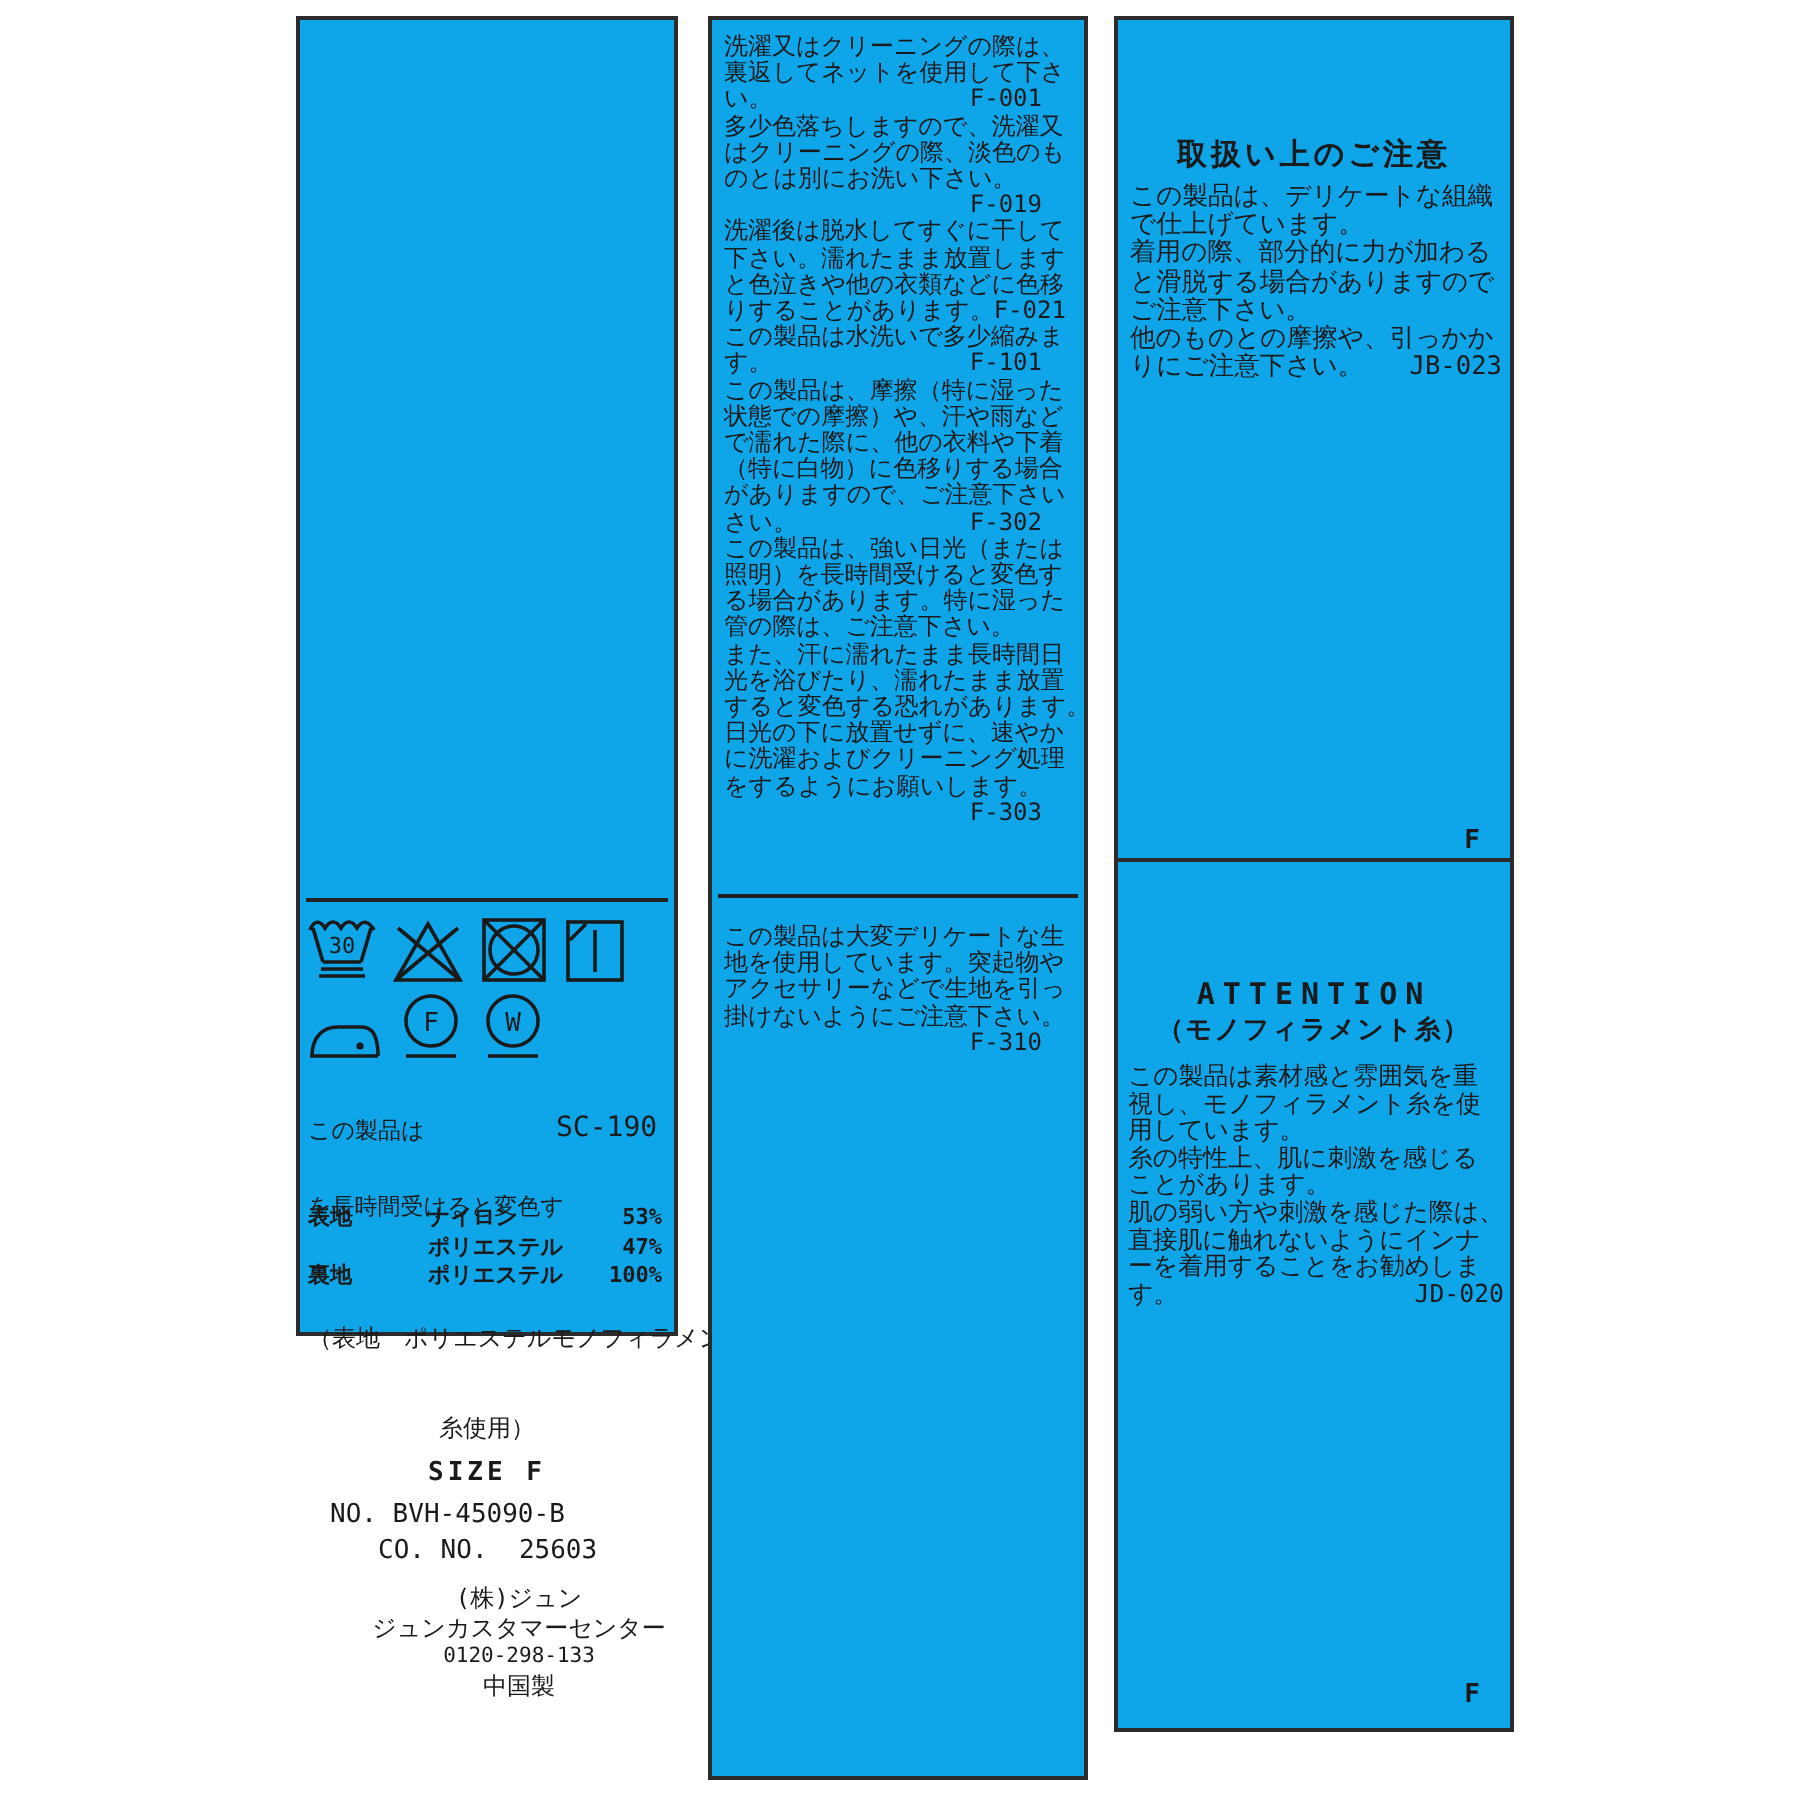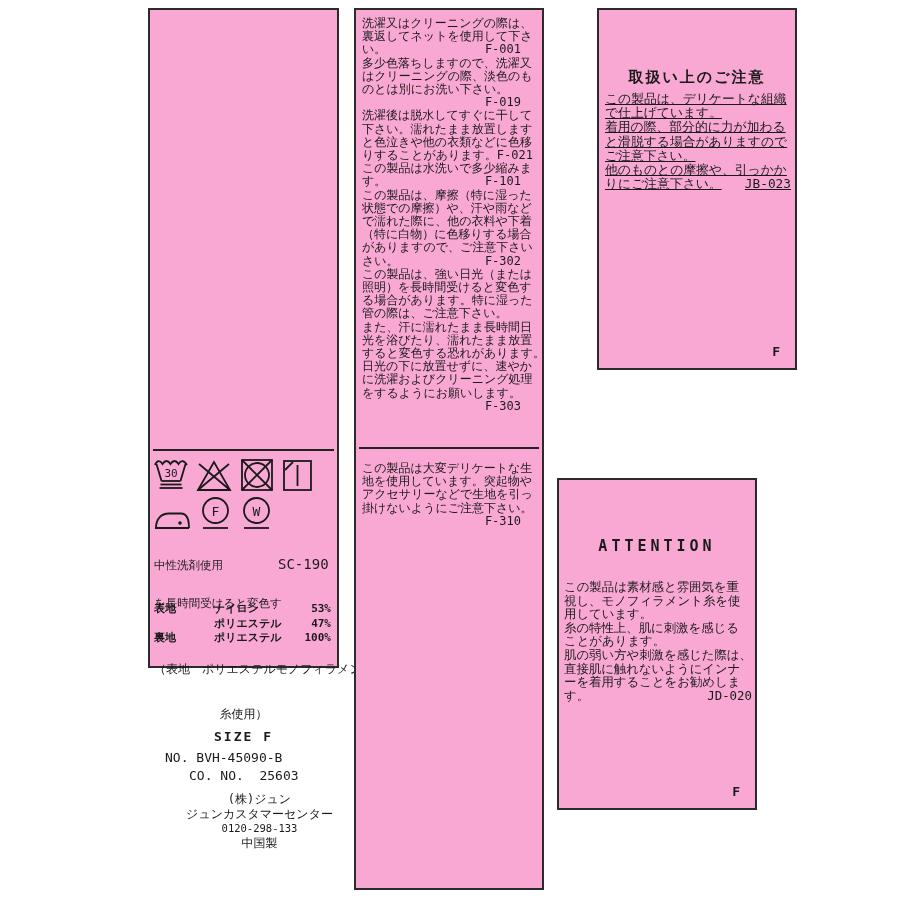--- a/index.html
+++ b/index.html
@@ -1,36 +1,36 @@
 <!DOCTYPE html>
 <html><head>
 <meta charset="utf-8">
 <style>
   html,body{margin:0;padding:0;background:#fff;}
   .canvas{position:relative;width:900px;height:900px;background:#ffffff;
           font-family:"DejaVu Sans Mono","DejaVu Sans",sans-serif;color:#1a1a1a;}
-  .panel{position:absolute;background:#f9a8d4;border:2px solid #2b2b2b;box-sizing:border-box;}
+  .panel{position:absolute;background:#0ea5e9;border:2px solid #2b2b2b;box-sizing:border-box;}
   #left-panel{left:148px;top:8px;width:191px;height:660px;}
   #middle-panel{left:354px;top:8px;width:190px;height:882px;}
-  #right-top-panel{left:557px;top:8px;width:200px;height:362px;margin-left:40px;}
-  #right-bottom-panel{left:557px;top:478px;width:200px;height:332px;}
+  #right-top-panel{left:557px;top:8px;width:200px;height:431px;}
+  #right-bottom-panel{left:557px;top:429px;width:200px;height:437px;}
   .hdivider{position:absolute;left:3px;right:3px;border-top:2px solid #222;}
   #left-panel .hdivider{top:439px;}
   #middle-panel .hdivider{top:437px;}
 
   
   .lines{position:absolute;}
   .ln{display:flex;justify-content:space-between;white-space:pre;}
   .lt{white-space:pre;}
   .lc{white-space:pre;}
   #middle-panel .lines{left:6px;width:174px;font-size:12px;line-height:13.2px;}
   #middle-panel .tx-top{top:7px;}
   #middle-panel .tx-bottom{top:452px;}
   #middle-panel .lc{margin-right:15px;}
-  #right-top-panel .lines{left:6px;top:82px;width:186px;font-size:12.8px;line-height:14.2px;text-decoration:underline;}
+  #right-top-panel .lines{left:6px;top:82px;width:186px;font-size:12.8px;line-height:14.2px;}
   #right-bottom-panel .lines{left:5px;top:100px;width:188px;font-size:12.4px;line-height:13.6px;}
 
   .panel-title{position:absolute;left:0;right:0;text-align:center;}
   #right-top-panel .panel-title{top:58px;font-size:15px;letter-spacing:2px;font-weight:bold;}
   #right-bottom-panel .title-en{top:57px;font-size:15px;letter-spacing:4px;font-weight:bold;}
   #right-bottom-panel .title-jp{top:75px;font-size:13px;letter-spacing:1px;font-weight:bold;}
   .page-mark{position:absolute;right:15px;bottom:9px;font-size:13px;font-weight:bold;}
 
   
   .care-row{position:absolute;display:flex;align-items:flex-end;}
@@ -114,21 +114,21 @@
       <span>
         <svg width="31" height="35" viewBox="0 0 31 35" fill="none" stroke="#1a1a1a" stroke-width="1.8">
           <circle cx="15.5" cy="14.5" r="12.5"></circle>
           <text x="15.5" y="19.5" font-size="13" text-anchor="middle" fill="#1a1a1a" stroke="none">W</text>
           <path d="M3 32 L28 32"></path>
         </svg>
       </span>
     </div>
 
     <div class="care-notes">
-      <div>中性洗剤使用</div>
+      <div>この製品は</div>
       <div>を長時間受けると変色す</div>
     </div>
 
     <div class="sc-code">SC-190</div>
 
     <div class="comp-table">
       <div class="comp-row">
         <span class="comp-part">表地</span>
         <span class="comp-mat">ナイロン</span>
         <span class="comp-pct">53%</span>
@@ -214,20 +214,21 @@
         <div class="ln"><span class="lt">と滑脱する場合がありますので</span><span class="lc"></span></div>
         <div class="ln"><span class="lt">ご注意下さい。</span><span class="lc"></span></div>
         <div class="ln"><span class="lt">他のものとの摩擦や、引っかか</span><span class="lc"></span></div>
         <div class="ln"><span class="lt">りにご注意下さい。</span><span class="lc">JB-023</span></div>
       </div>
     <div class="page-mark">F</div>
   </div>
 
   <div class="panel" id="right-bottom-panel">
     <div class="panel-title title-en">ATTENTION</div>
+    <div class="panel-title title-jp">（モノフィラメント糸）</div>
     <div class="lines">
         <div class="ln"><span class="lt">この製品は素材感と雰囲気を重</span><span class="lc"></span></div>
         <div class="ln"><span class="lt">視し、モノフィラメント糸を使</span><span class="lc"></span></div>
         <div class="ln"><span class="lt">用しています。</span><span class="lc"></span></div>
         <div class="ln"><span class="lt">糸の特性上、肌に刺激を感じる</span><span class="lc"></span></div>
         <div class="ln"><span class="lt">ことがあります。</span><span class="lc"></span></div>
         <div class="ln"><span class="lt">肌の弱い方や刺激を感じた際は、</span><span class="lc"></span></div>
         <div class="ln"><span class="lt">直接肌に触れないようにインナ</span><span class="lc"></span></div>
         <div class="ln"><span class="lt">ーを着用することをお勧めしま</span><span class="lc"></span></div>
         <div class="ln"><span class="lt">す。</span><span class="lc">JD-020</span></div>

